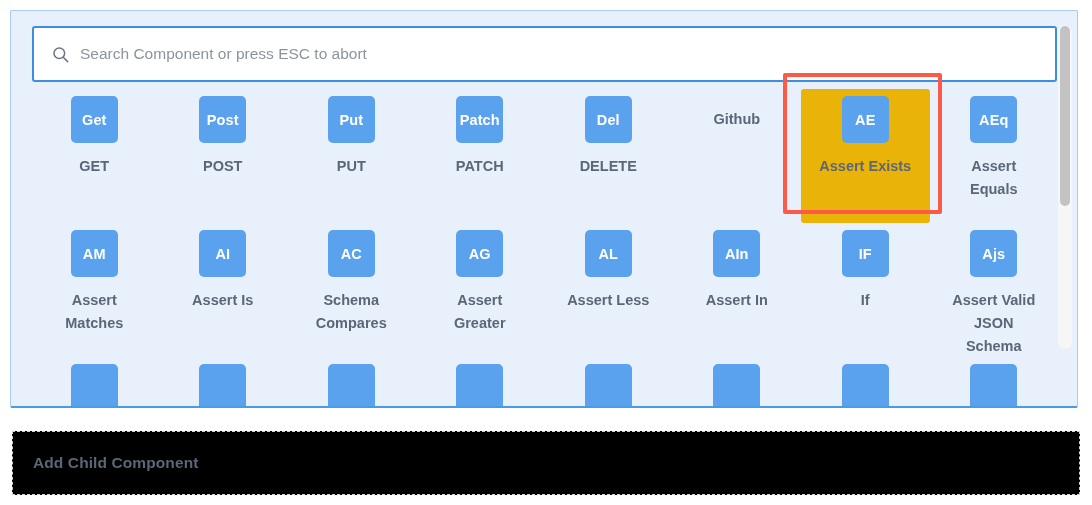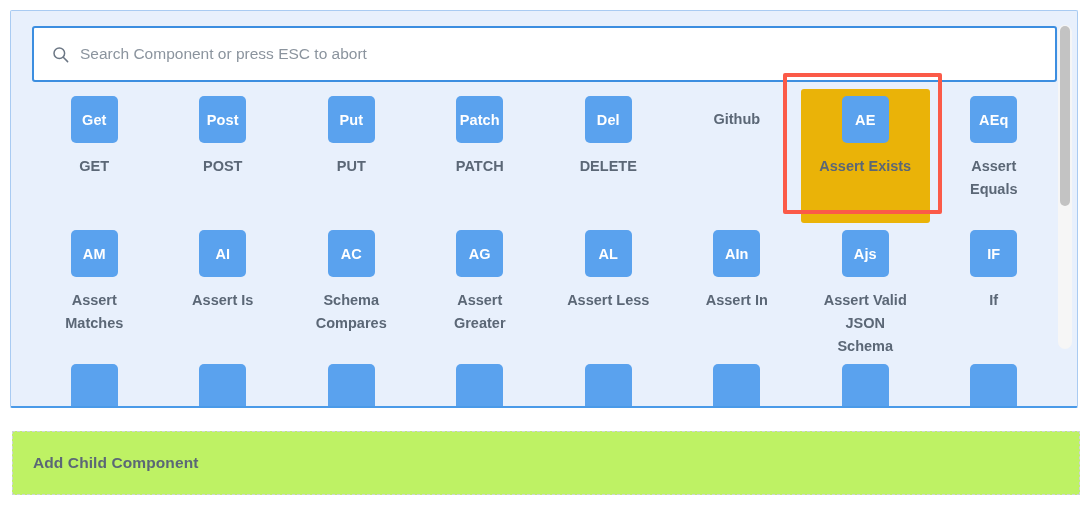--- a/index.html
+++ b/index.html
@@ -175,21 +175,21 @@
 
   
   .add-child-box {
     position: absolute;
     left: 12px;
     top: 431px;
     width: 1068px;
     height: 64px;
     box-sizing: border-box;
     border: 1px dashed #cdd2d8;
-    background: #bef264;
+    background: #000000;
     display: flex;
     align-items: center;
     cursor: pointer;
   }
   .add-child-label {
     margin-left: 20px;
     font-size: 15.5px;
     font-weight: bold;
     color: #5b6776;
     letter-spacing: 0.1px;
@@ -263,26 +263,26 @@
           </div>
           <div class="comp-cell">
             <div class="comp-tile">AL</div>
             <div class="comp-label">Assert Less</div>
           </div>
           <div class="comp-cell">
             <div class="comp-tile">AIn</div>
             <div class="comp-label">Assert In</div>
           </div>
           <div class="comp-cell">
+            <div class="comp-tile">IF</div>
+            <div class="comp-label">If</div>
+          </div>
+          <div class="comp-cell">
             <div class="comp-tile">Ajs</div>
             <div class="comp-label">Assert Valid JSON Schema</div>
-          </div>
-          <div class="comp-cell">
-            <div class="comp-tile">IF</div>
-            <div class="comp-label">If</div>
           </div>
           <div class="comp-cell">
             <div class="comp-tile"></div>
             <div class="comp-label"></div>
           </div>
           <div class="comp-cell">
             <div class="comp-tile"></div>
             <div class="comp-label"></div>
           </div>
           <div class="comp-cell">

